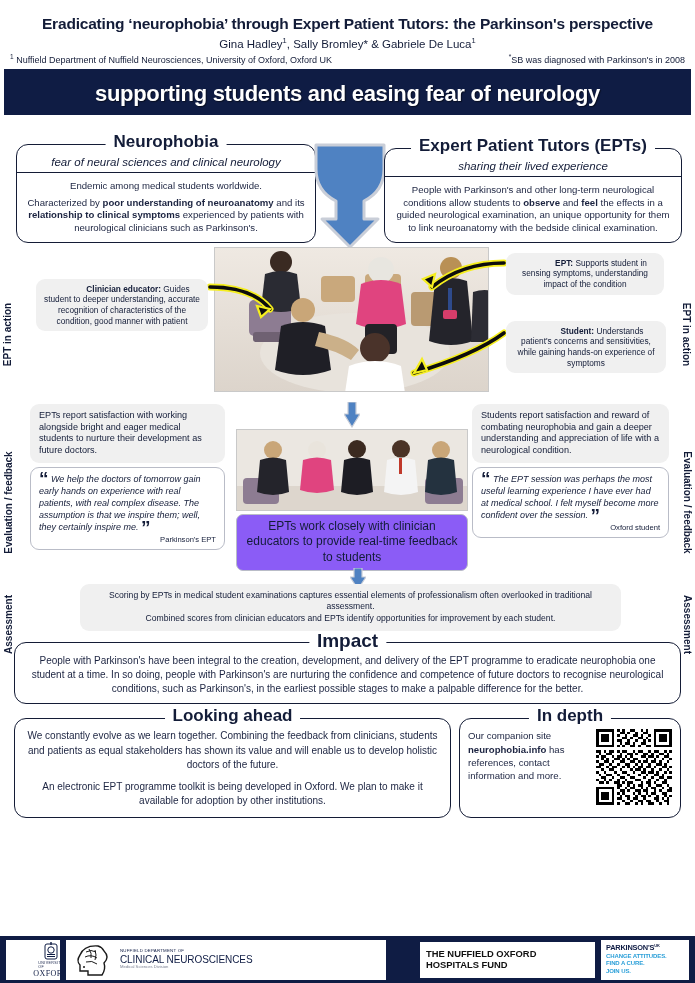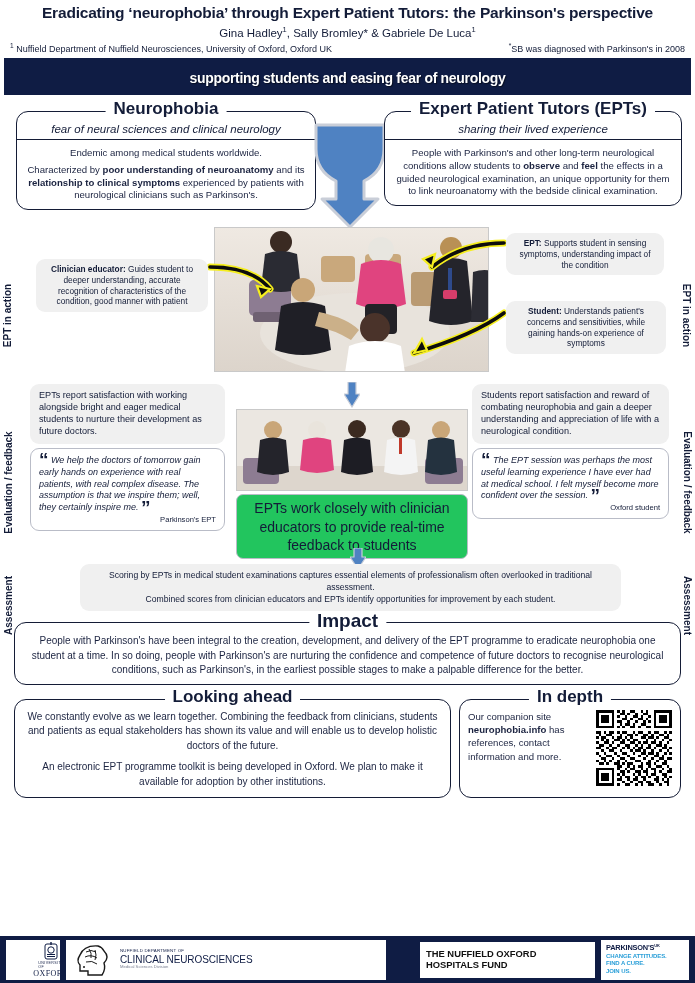--- a/index.html
+++ b/index.html
@@ -9,41 +9,41 @@
     background: #ffffff;
     color: #1b2340;
     overflow: hidden;
     position: relative;
   }
 
   
   .header { padding: 4px 8px 2px; text-align: center; }
   .hdr-title {
     font-size: 15.5px; font-weight: bold; color: #131c38;
-    letter-spacing: -0.2px; line-height: 1.15;
+    letter-spacing: -0.2px; line-height: 1.15; margin-top: 11px;
   }
   .hdr-authors { font-size: 11.5px; margin-top: 3px; color: #131c38; }
   .hdr-authors sup { font-size: 7.5px; }
   .hdr-affil-row {
     display: flex; justify-content: space-between; align-items: baseline;
     font-size: 9px; margin-top: 3px; color: #131c38; padding: 0 2px;
   }
   .hdr-affil-row sup { font-size: 6.5px; }
 
   
   .banner {
     background: #0f1c44; margin: 2px 4px 0; padding: 9px 6px 10px;
     text-align: center; color: #ffffff;
   }
   .banner-main {
     font-size: 40px; font-weight: bold; line-height: 1.0;
     letter-spacing: -0.5px; text-shadow: 1px 1px 1px rgba(0,0,0,.5);
   }
   .banner-sub {
-    font-size: 14px; font-weight: bold; margin-top: 4px; line-height: 1.05;
+    font-size: 22px; font-weight: bold; margin-top: 4px; line-height: 1.05;
     letter-spacing: -0.3px; text-shadow: 1px 1px 1px rgba(0,0,0,.5);
   }
 
   
   .poster-body { position: relative; padding: 4px 4px 0; }
 
   
   .rail {
     position: absolute; width: 16px;
     font-size: 10px; font-weight: bold; color: #131c38;
@@ -63,36 +63,36 @@
     color: #131c38; white-space: nowrap; line-height: 1;
   }
   .tbox-sub {
     text-align: center; font-size: 11.5px; font-style: italic;
     padding: 11px 6px 4px; border-bottom: 1.2px solid #141c36; color: #131c38;
   }
   .tbox-body { padding: 7px 9px 7px; font-size: 9.6px; line-height: 1.32; text-align: center; }
   .tbox-body b { font-weight: bold; }
 
   
-  .top-row { display: flex; align-items: flex-start; gap: 0; margin-top: 12px; }
+  .top-row { display: flex; align-items: flex-end; gap: 0; margin-top: 12px; }
   .top-left  { width: 300px; margin-left: 12px; }
   .top-mid   { width: 68px; position: relative; height: 112px; }
   .top-right { width: 298px; }
 
   
   .merge-arrow { position: absolute; left: -2px; top: 8px; }
 
   
   .action-row { position: relative; margin-top: 4px; height: 152px; }
   .callout {
     position: absolute; background: #f0f0f0; border-radius: 9px;
     padding: 5px 7px; font-size: 8.3px; line-height: 1.28;
     text-align: center; color: #131c38;
   }
-  .callout b { font-weight: bold; }
+  .callout b { font-weight: bold; margin-left: 32px; }
   .callout.c-clin { left: 32px; top: 32px; width: 172px; }
   .callout.c-ept  { left: 502px; top: 6px;  width: 158px; }
   .callout.c-stu  { left: 502px; top: 74px; width: 160px; }
 
   .photo-main {
     position: absolute; left: 210px; top: 0px; width: 275px; height: 145px;
     overflow: hidden; border: 1px solid #c9c9c9;
   }
   .arrows-layer { position: absolute; left: 0; top: 0; width: 695px; height: 152px; pointer-events: none; }
 
@@ -109,22 +109,22 @@
   }
   .q-mark { font-size: 19px; font-weight: bold; color: #131c38; line-height: 0.6; vertical-align: -3px; }
   .q-close { font-size: 19px; font-weight: bold; color: #131c38; line-height: 0.6; vertical-align: -4px; }
   .q-attr { text-align: right; font-size: 7.6px; margin-top: 1px; color: #131c38; }
   .eval-left  { position: absolute; left: 26px;  top: 0; width: 195px; }
   .eval-right { position: absolute; right: 22px; top: 0; width: 197px; }
 
   .eval-center { position: absolute; left: 232px; top: 12px; width: 232px; text-align: center; }
   .photo-group { width: 232px; height: 82px; overflow: hidden; border: 1px solid #c9c9c9; }
   .photo-cap {
-    background: #22c55e; border: 1px solid #b9bcc7; border-radius: 7px;
-    margin-top: 3px; padding: 4px 6px; font-size: 14px; line-height: 1.3; color: #131c38;
+    background: #8b5cf6; border: 1px solid #b9bcc7; border-radius: 7px;
+    margin-top: 3px; padding: 4px 6px; font-size: 12px; line-height: 1.3; color: #131c38;
   }
 
   
   .assess-wrap { position: relative; margin-top: 2px; height: 56px; }
   .assess-box {
     position: absolute; left: 76px; right: 70px; top: 8px;
     background: #f0f0f0; border-radius: 9px; padding: 6px 10px;
     font-size: 8.6px; line-height: 1.35; text-align: center; color: #131c38;
   }
 

